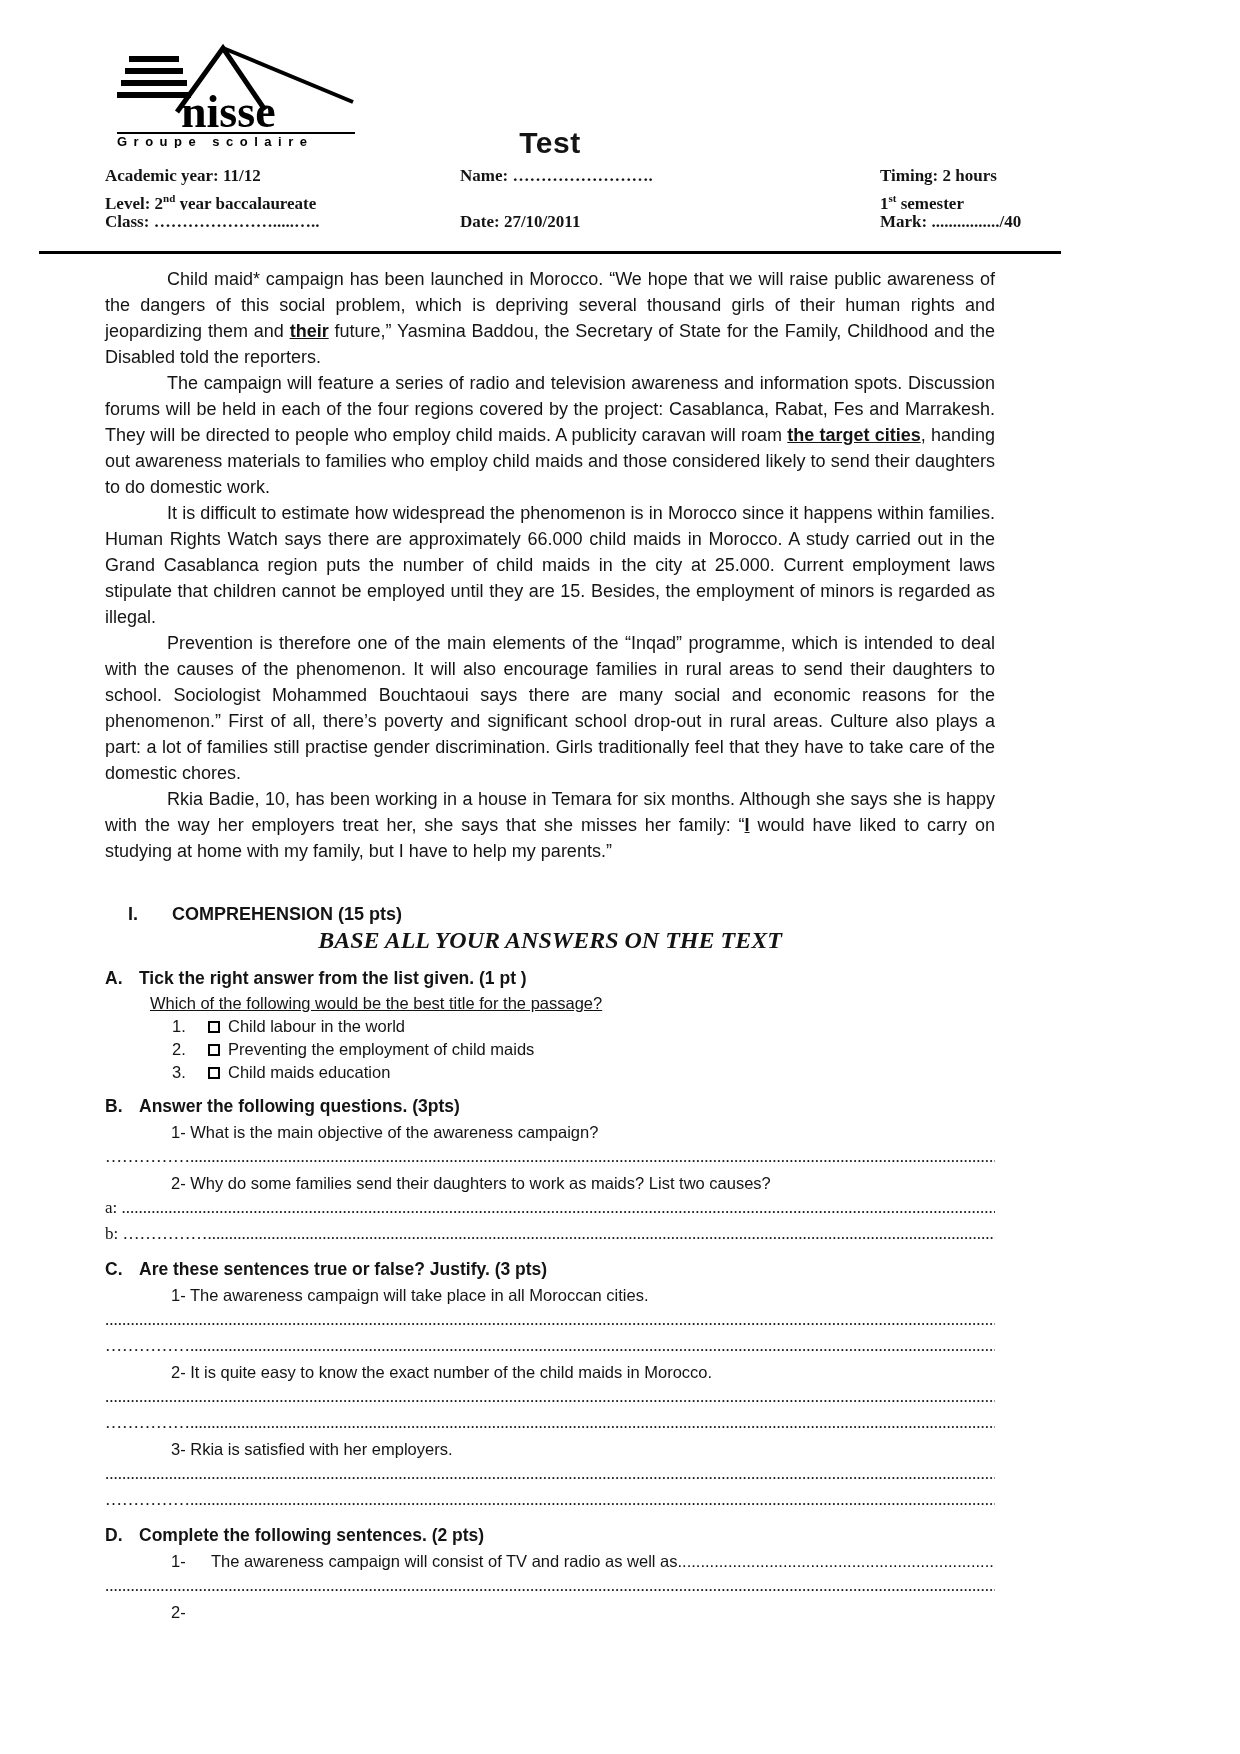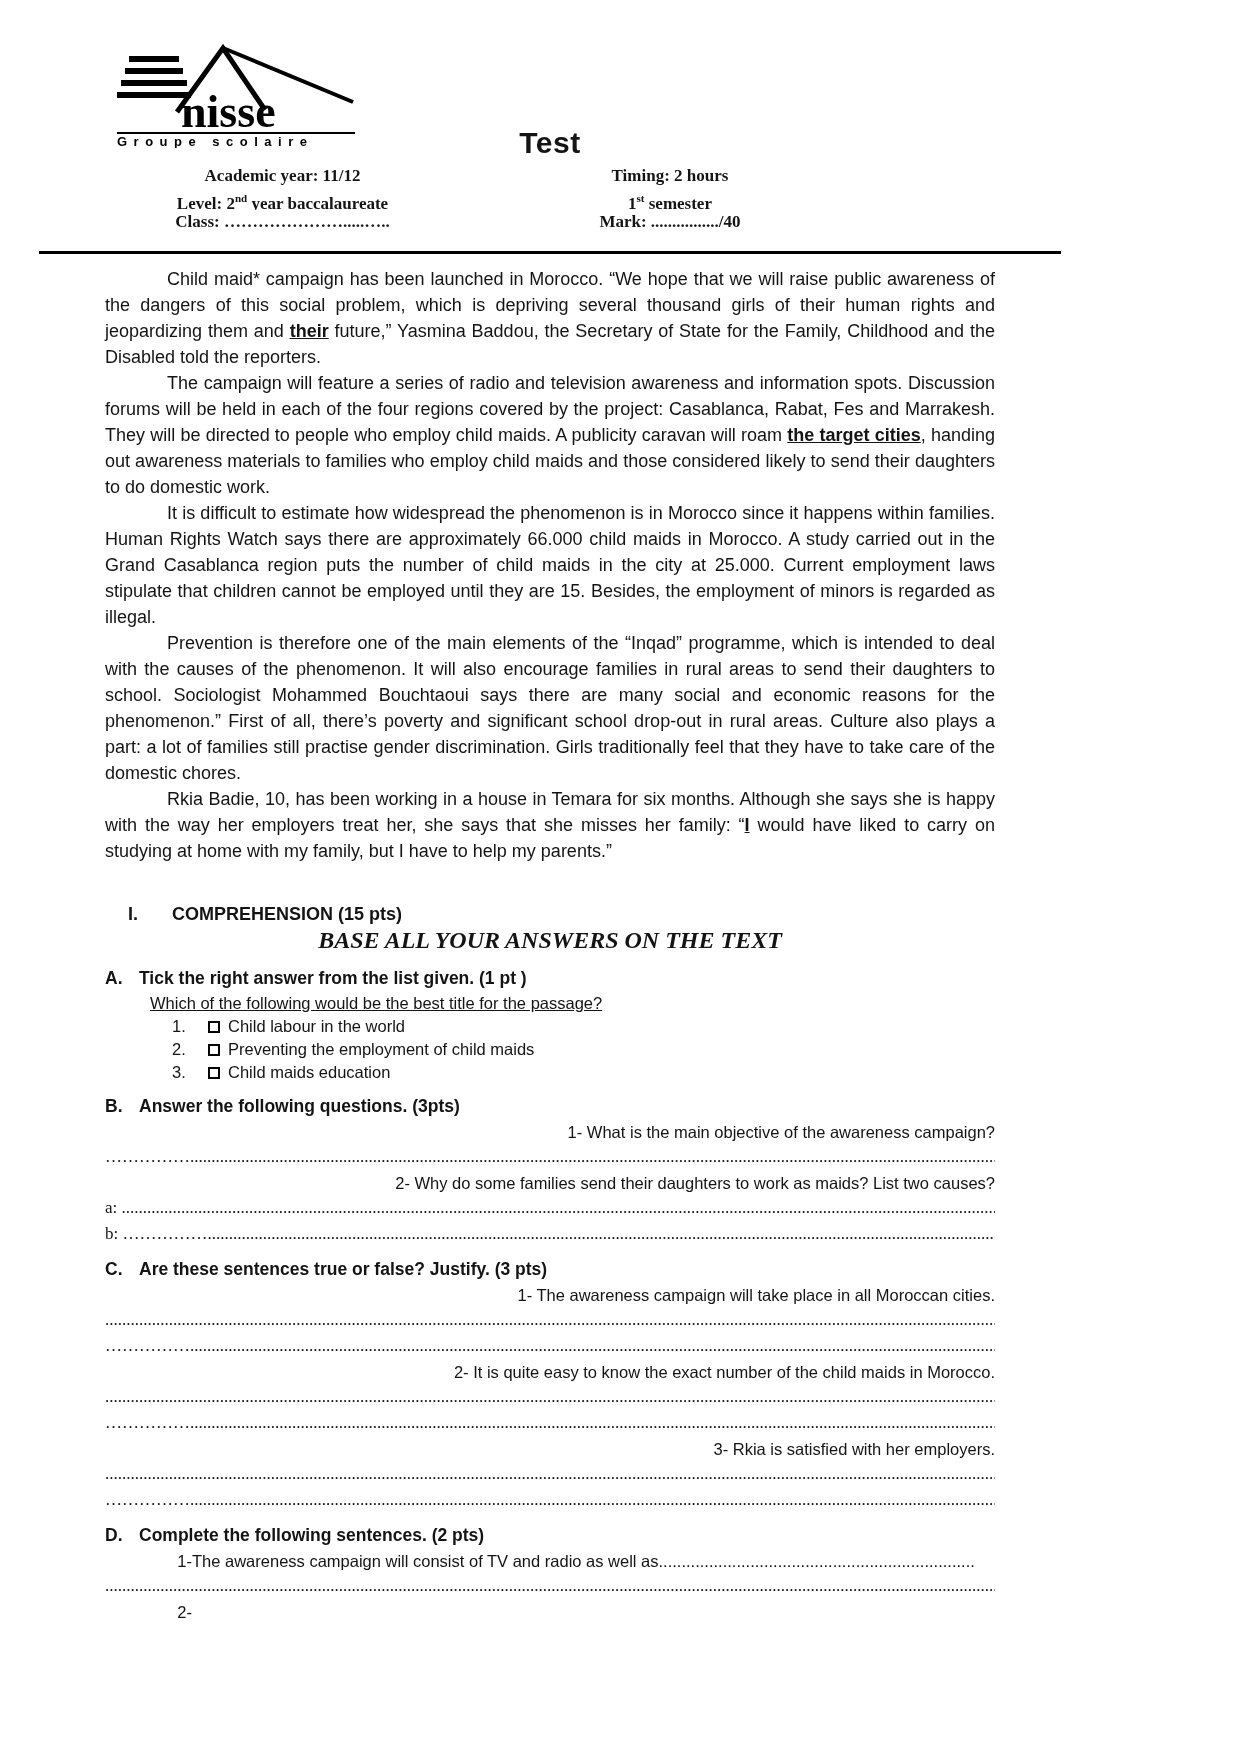--- a/index.html
+++ b/index.html
@@ -8,21 +8,21 @@
   .page { width:1100px; min-height:1754px; background:#fff; padding:40px 105px 60px 105px; position:relative; }
 
   
   .header { position:relative; height:207px; }
   .logo { position:absolute; left:12px; top:2px; }
   .doc-title { position:absolute; left:0; right:0; top:86px; text-align:center;
                font-size:30px; font-weight:700; letter-spacing:0.5px; }
   .info-grid { position:absolute; left:0; right:0; top:124px; display:grid;
                grid-template-columns:355px 420px 255px;
                font-family:"Liberation Serif", serif; font-weight:700; font-size:17px; line-height:23px; }
-  .info-col div { height:23px; white-space:nowrap; overflow:hidden;text-align:center; }
+  .info-col div { height:23px; white-space:nowrap; overflow:hidden; }
   sup { font-size:11px; }
 
   .rule { border:none; border-top:3px solid #000; margin:4px -66px 0 -66px; }
 
   
   .passage { margin-top:12px; }
   .passage p { font-size:18px; line-height:26px; text-align:justify; text-indent:62px; }
   .bu { font-weight:700; text-decoration:underline; }
 
   .footnote { margin-top:38px; font-family:"Liberation Serif", serif; font-style:italic; font-size:17px; }
@@ -31,21 +31,21 @@
   
   .sec-i { display:flex; font-weight:700; font-size:18px; margin-top:40px; margin-left:23px; }
   .sec-i-num { width:44px; }
   .base-note { text-align:center; font-family:"Liberation Serif", serif; font-weight:700;
                font-style:italic; font-size:24px; margin-top:2px; }
 
   .sec-head { display:flex; font-weight:700; font-size:17.5px; margin-top:14px; }
   .sec-label { width:34px; flex:0 0 auto; }
 
   .question { margin-left:45px; margin-top:5px; font-size:16.5px;text-decoration:underline; }
-  .q { margin-left:47px; margin-top:6px; font-size:16.5px;text-align:right; }
+  .q { margin-left:66px; margin-top:6px; font-size:16.5px; }
 
   .opt { margin-left:67px; margin-top:4px; display:flex; align-items:center; font-size:16.5px; }
   .opt-num { width:36px; flex:0 0 auto; }
   .checkbox { width:12px; height:12px; border:2.5px solid #000; margin-right:8px; flex:0 0 auto; display:inline-block; }
 
   .ans-line { font-family:"Liberation Serif", serif; font-size:17px; line-height:23px;
               white-space:nowrap; overflow:hidden; margin-top:3px; }
   .dq { display:flex; white-space:nowrap; overflow:hidden; }
   .dq-num { width:40px; flex:0 0 auto; }
   .dq-text { white-space:nowrap; overflow:hidden; }
@@ -73,20 +73,25 @@
       </svg>
     </div>
 
     <div class="doc-title">Test</div>
 
     <div class="info-grid">
       <div class="info-col">
         <div>Academic year: 11/12</div>
         <div><span>Level: 2</span><sup>nd</sup><span> year baccalaureate</span></div>
         <div>Class: ………………….....…..</div>
+      </div>
+      <div class="info-col">
+        <div>Name: …………………….</div>
+        <div></div>
+        <div>Date: 27/10/2011</div>
       </div>
       <div class="info-col">
         <div>Timing: 2 hours</div>
         <div><span>1</span><sup>st</sup><span> semester</span></div>
         <div>Mark: ................/40</div>
       </div>
     </div>
   </div>
 
   <hr class="rule">

